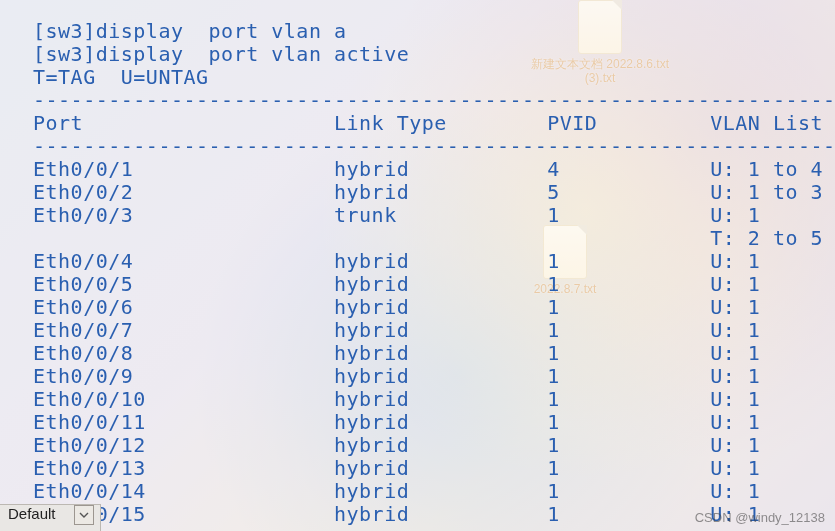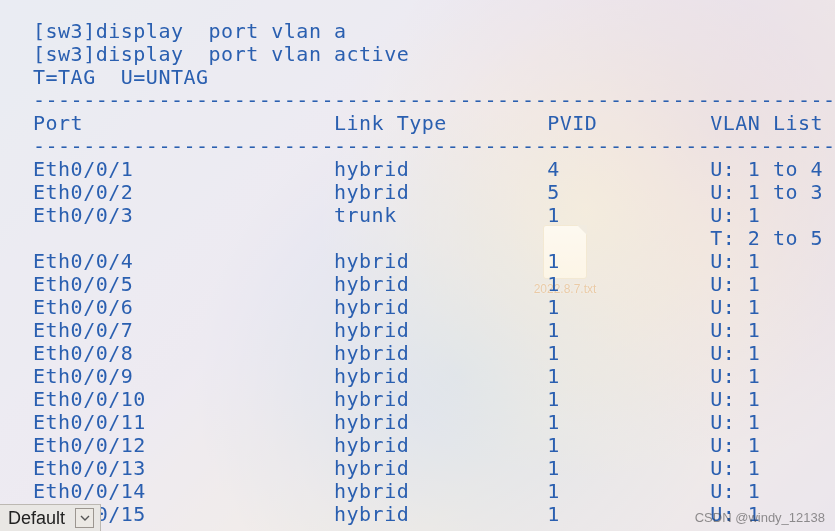--- a/index.html
+++ b/index.html
@@ -19,35 +19,39 @@
         font-family:sans-serif;color:#d08b3a;}
   .file .sheet{width:42px;height:52px;margin:0 auto 4px;
        background:linear-gradient(#fff8e6,#ffeecb);border:1px solid #e6cf9a;
        border-radius:3px;position:relative;opacity:.85;}
   .file .sheet::after{content:"";position:absolute;right:-1px;top:-1px;
        border-style:solid;border-width:0 10px 10px 0;
        border-color:transparent #e0d4bc transparent transparent;}
   .file .lbl{line-height:1.15;text-shadow:0 0 2px rgba(255,255,255,.6);}
   .bottom{position:absolute;left:0;bottom:0;height:26px;width:100px;
           background:#e9e7e4;border-top:1px solid #bcb8b2;border-right:1px solid #bcb8b2;
-          display:flex;align-items:center;font-family:sans-serif;font-size:18px;}
+          display:flex;align-items:flex-start;font-family:sans-serif;font-size:15px;}
   .bottom .txt{padding:0 10px 0 8px;color:#222;}
   .bottom .dd{width:18px;height:18px;border:1px solid #9c9690;background:#ece9e4;
               display:flex;align-items:center;justify-content:center;margin-left:auto;margin-right:6px;}
   .bottom .dd svg{width:10px;height:10px;}
   .wm{position:absolute;right:10px;bottom:6px;font-family:Liberation Sans, sans-serif;
       font-size:13px;color:rgba(60,60,60,.55);padding-left:41px;}
 </style>
 </head>
 <body>
 
 <div class="bg"></div>
 
 <div class="icons">
 
+<div class="file" style="left: 520px; top: 0px; width: 160px;">
+      <div class="sheet"></div>
+      <div class="lbl">新建文本文档 2022.8.6.txt (3).txt</div>
+    </div>
     <div class="file" style="left: 520px; top: 225px; width: 90px;">
       <div class="sheet"></div>
       <div class="lbl">2022.8.7.txt</div>
     </div>
   </div>
 
 <div class="overlay"></div>
 
 <pre class="term" id="term">[sw3]display  port vlan a
 [sw3]display  port vlan active

